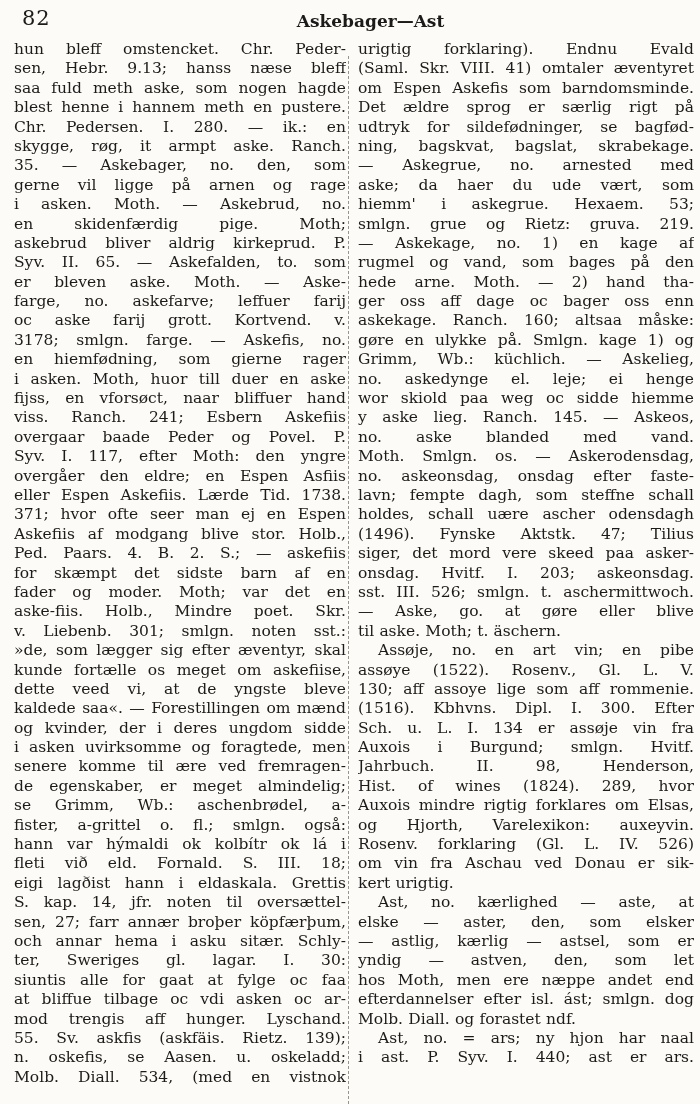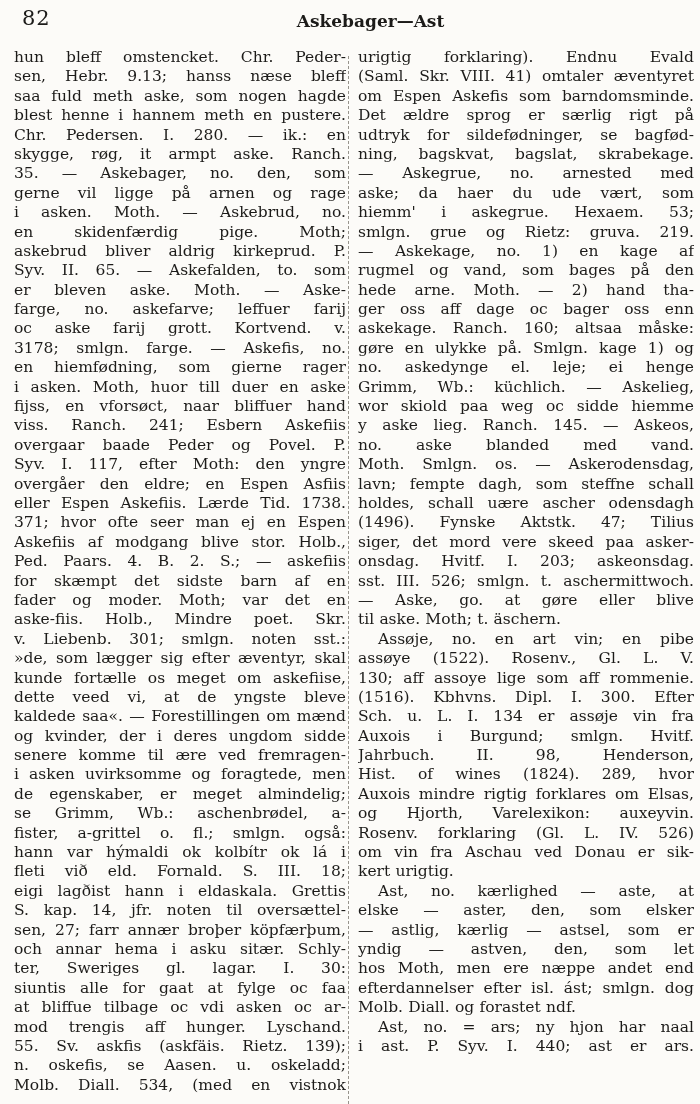--- a/index.html
+++ b/index.html
@@ -14,21 +14,21 @@
   }
   .pagenum {
     position:absolute; left:22px; top:6px;
     font-size:21px; letter-spacing:1px;
   }
   .runhead {
     position:absolute; left:0; right:0; top:11px;
     text-align:center; font-size:17px; font-weight:bold;padding-left:41px;
   }
   .col {
-    position:absolute; top:48px;
+    position:absolute; top:40px;
     font-size:15.5px; line-height:19.4px;
   }
   .col-left  { left:14px;  width:332px; }
   .col-right { left:358px; width:336px; }
   .divider {
     position:absolute; left:348px; top:56px; height:1048px; width:0;
     border-left:1px dashed #97948c;
   }
   .line {
     height:19.4px; overflow:hidden;
@@ -75,22 +75,22 @@
       <div class="line"><span>Ped. Paars. 4. B. 2. S.; — askefiis</span></div>
       <div class="line"><span>for skæmpt det sidste barn af en</span></div>
       <div class="line"><span>fader og moder. Moth; var det en</span></div>
       <div class="line"><span>aske-fiis. Holb., Mindre poet. Skr.</span></div>
       <div class="line"><span>v. Liebenb. 301; smlgn. noten sst.:</span></div>
       <div class="line"><span>»de, som lægger sig efter æventyr, skal</span></div>
       <div class="line"><span>kunde fortælle os meget om askefiise,</span></div>
       <div class="line"><span>dette veed vi, at de yngste bleve</span></div>
       <div class="line"><span>kaldede saa«. — Forestillingen om mænd</span></div>
       <div class="line"><span>og kvinder, der i deres ungdom sidde</span></div>
+      <div class="line"><span>i asken uvirksomme og foragtede, men</span></div>
       <div class="line"><span>senere komme til ære ved fremragen-</span></div>
-      <div class="line"><span>i asken uvirksomme og foragtede, men</span></div>
       <div class="line"><span>de egenskaber, er meget almindelig;</span></div>
       <div class="line"><span>se Grimm, Wb.: aschenbrødel, a-</span></div>
       <div class="line"><span>fister, a-grittel o. fl.; smlgn. også:</span></div>
       <div class="line"><span>hann var hýmaldi ok kolbítr ok lá i</span></div>
       <div class="line"><span>fleti við eld. Fornald. S. III. 18;</span></div>
       <div class="line"><span>eigi lagðist hann i eldaskala. Grettis</span></div>
       <div class="line"><span>S. kap. 14, jfr. noten til oversættel-</span></div>
       <div class="line"><span>sen, 27; farr annær broþer köpfærþum,</span></div>
       <div class="line"><span>och annar hema i asku sitær. Schly-</span></div>
       <div class="line"><span>ter, Sweriges gl. lagar. I. 30:</span></div>
@@ -112,26 +112,27 @@
       <div class="line"><span>— </span><span class="hw">Askegrue</span><span>, no. arnested med</span></div>
       <div class="line"><span>aske; da haer du ude vært, som</span></div>
       <div class="line"><span>hiemm' i askegrue. Hexaem. 53;</span></div>
       <div class="line"><span>smlgn. grue og Rietz: gruva. 219.</span></div>
       <div class="line"><span>— </span><span class="hw">Askekage</span><span>, no. 1) en kage af</span></div>
       <div class="line"><span>rugmel og vand, som bages på den</span></div>
       <div class="line"><span>hede arne. Moth. — 2) hand tha-</span></div>
       <div class="line"><span>ger oss aff dage oc bager oss enn</span></div>
       <div class="line"><span>askekage. Ranch. 160; altsaa måske:</span></div>
       <div class="line"><span>gøre en ulykke på. Smlgn. kage 1) og</span></div>
+      <div class="line"><span>Grimm, Wb.: küchlich. — </span><span class="hw">Askelieg</span><span>,</span></div>
       <div class="line"><span>no. askedynge el. leje; ei henge</span></div>
-      <div class="line"><span>Grimm, Wb.: küchlich. — </span><span class="hw">Askelieg</span><span>,</span></div>
       <div class="line"><span>wor skiold paa weg oc sidde hiemme</span></div>
       <div class="line"><span>y aske lieg. Ranch. 145. — </span><span class="hw">Askeos</span><span>,</span></div>
       <div class="line"><span>no. aske blanded med vand.</span></div>
       <div class="line"><span>Moth. Smlgn. os. — </span><span class="hw">Askerodensdag</span><span>,</span></div>
+      <div class="line"><span>no. askeonsdag, onsdag efter faste-</span></div>
       <div class="line"><span>lavn; fempte dagh, som steffne schall</span></div>
       <div class="line"><span>holdes, schall uære ascher odensdagh</span></div>
       <div class="line"><span>(1496). Fynske Aktstk. 47; Tilius</span></div>
       <div class="line"><span>siger, det mord vere skeed paa asker-</span></div>
       <div class="line"><span>onsdag. Hvitf. I. 203; askeonsdag.</span></div>
       <div class="line"><span>sst. III. 526; smlgn. t. aschermittwoch.</span></div>
       <div class="line"><span>— </span><span class="hw">Aske</span><span>, go. at gøre eller blive</span></div>
       <div class="line last"><span>til aske. Moth; t. äschern.</span></div>
       <div class="line indent"><span class="hw">Assøje</span><span>, no. en art vin; en pibe</span></div>
       <div class="line"><span>assøye (1522). Rosenv., Gl. L. V.</span></div>

